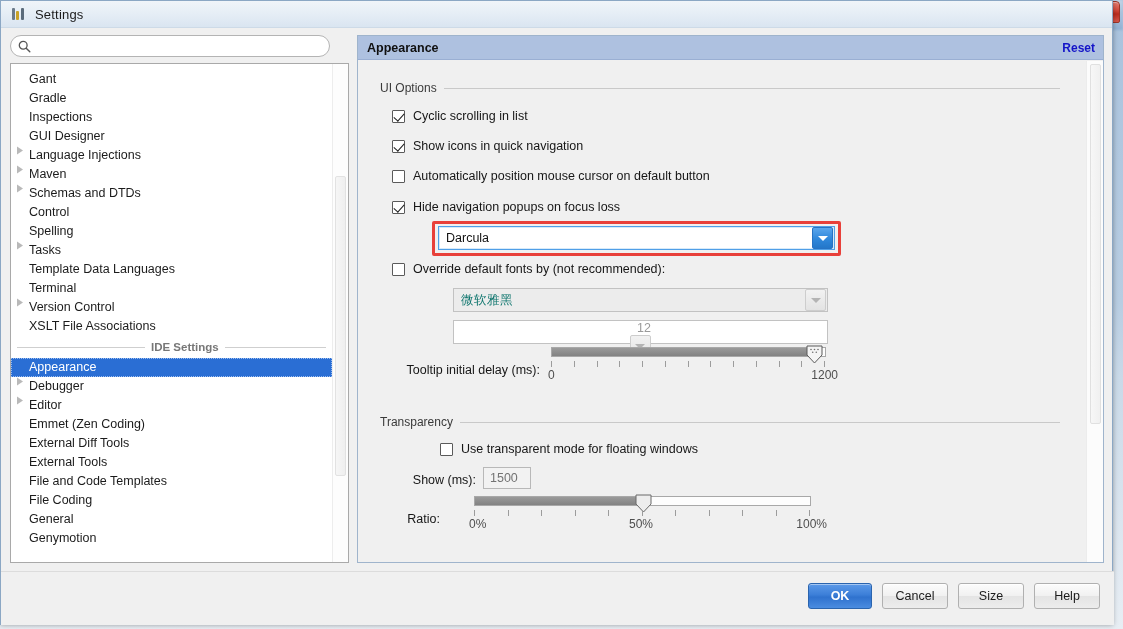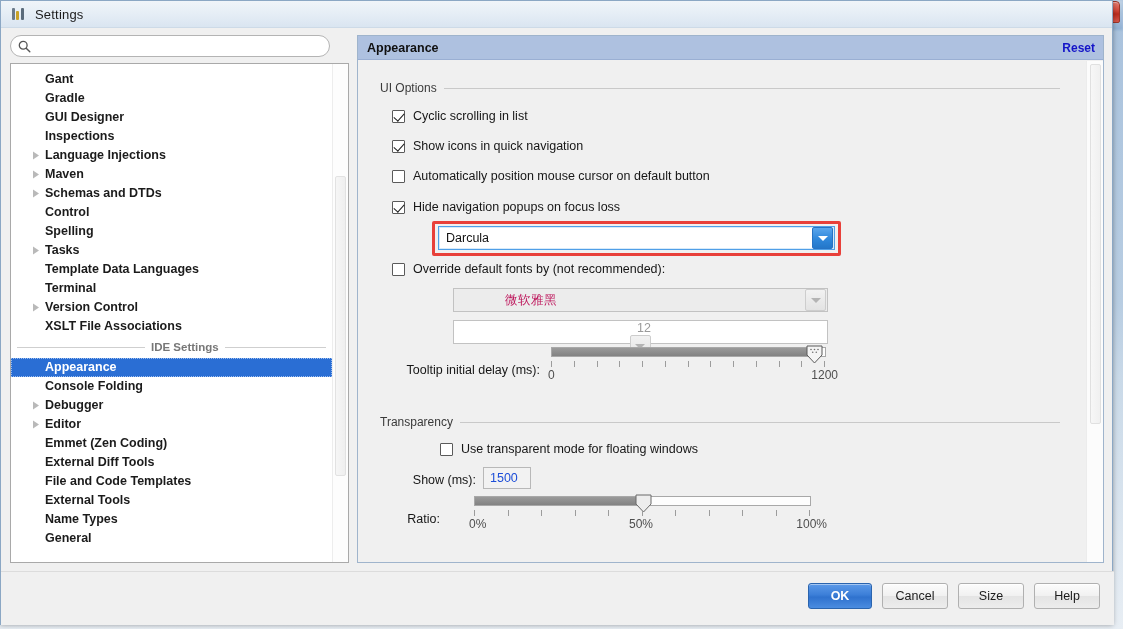--- a/index.html
+++ b/index.html
@@ -95,24 +95,23 @@
     position: absolute; left: 0; top: 28px; width: 339px; height: 500px;
     background: #fff; border: 1px solid #a9a9a9;
     overflow: hidden;
   }
   #tree-list {
     position: absolute; left: 0; top: 0; width: 321px; height: 498px;
     padding-top: 6px;
   }
   .tree-row {
     height: 19px; line-height: 19px;
-    display: flex; align-items: center;
-    padding-left: 16px; font-size: 12.5px; color: #1b1b1b;
+    display: flex; align-items: flex-start;
+    padding-left: 0; font-size: 12.5px; color: #1b1b1b;
     white-space: nowrap;
-    font-weight: bold;
   }
   .tree-row .arrow { width: 18px; flex: none; display: flex; justify-content: center; }
   .tree-row .arrow svg { display: block; }
   .tree-row.sel { background: #2a6ed4; color: #fff; outline: 1px dotted #9bbdf0; outline-offset: -1px; }
   .tree-sep {
     height: 22px; display: flex; align-items: center; gap: 6px;
     padding: 0 6px 0 6px; color: #777; font-weight: bold; font-size: 11.5px; justify-content: center;
   }
   .tree-sep .line { flex: 1; height: 1px; background: #cfcfcf; }
   .tree-sep .txt { white-space: nowrap; }
@@ -214,21 +213,21 @@
   }
 
   
   .dcombo {
     position: absolute; height: 24px;
     background: #ececec; border: 1px solid #c2c2c2;
     display: flex; align-items: center;
   }
   .dcombo.editable { background: #fff; }
   .dcombo .val { padding-left: 7px; font-size: 12.5px; color: #9a9a9a; flex: 1; }
-  .dcombo .val.cjk { color: #be185d; letter-spacing: .5px; filter: blur(.6px); margin-left: 44px; }
+  .dcombo .val.cjk { color: #0f766e; letter-spacing: .5px; filter: blur(.6px); }
   .dcombo .arrow {
     width: 21px; height: 22px; margin-right: 1px; flex: none;
     background: linear-gradient(180deg,#f2f2f2,#e3e3e3);
     border: 1px solid #cdcdcd; border-radius: 2px;
     display: flex; align-items: center; justify-content: center;
   }
   .dcombo .arrow .tri {
     width: 0; height: 0; border-left: 5px solid transparent; border-right: 5px solid transparent;
     border-top: 5px solid #b4b4b4;
   }
@@ -254,21 +253,21 @@
   .slider .ticklabel {
     position: absolute; top: 21px; font-size: 12px; color: #4e4e4e; white-space: nowrap;
   }
 
   
   .tbox {
     position: absolute; height: 22px; background: #f2f2f2;
     border: 1px solid #b8b8b8;
     display: flex; align-items: center;
   }
-  .tbox .v { padding-left: 6px; font-size: 12.5px; color: #1d4ed8; }
+  .tbox .v { padding-left: 6px; font-size: 12.5px; color: #737373; }
 
   
   #footer {
     position: absolute; left: 0; top: 570px; width: 1113px; height: 54px;
     background: #f0f0f0;
     border-top: 1px solid #dcdcdc;
   }
   #btn-row {
     position: absolute; right: 14px; top: 11px;
     display: flex; gap: 10px;
@@ -340,25 +339,25 @@
             <div class="tree-row">
               <span class="arrow"></span>
               <span>Gant</span>
             </div>
             <div class="tree-row">
               <span class="arrow"></span>
               <span>Gradle</span>
             </div>
             <div class="tree-row">
               <span class="arrow"></span>
+              <span>Inspections</span>
+            </div>
+            <div class="tree-row">
+              <span class="arrow"></span>
               <span>GUI Designer</span>
-            </div>
-            <div class="tree-row">
-              <span class="arrow"></span>
-              <span>Inspections</span>
             </div>
             <div class="tree-row">
               <span class="arrow">
                 <svg width="8" height="9" viewBox="0 0 8 9">
                   <path d="M1,0.5 L7,4.5 L1,8.5 Z" fill="#b9b9b9"></path>
                 </svg>
               </span>
               <span>Language Injections</span>
             </div>
             <div class="tree-row">
@@ -416,24 +415,20 @@
             <div class="tree-sep">
               <span class="line short"></span>
               <span class="txt">IDE Settings</span>
               <span class="line"></span>
             </div>
             <div class="tree-row sel">
               <span class="arrow"></span>
               <span>Appearance</span>
             </div>
             <div class="tree-row">
-              <span class="arrow"></span>
-              <span>Console Folding</span>
-            </div>
-            <div class="tree-row">
               <span class="arrow">
                 <svg width="8" height="9" viewBox="0 0 8 9">
                   <path d="M1,0.5 L7,4.5 L1,8.5 Z" fill="#b9b9b9"></path>
                 </svg>
               </span>
               <span>Debugger</span>
             </div>
             <div class="tree-row">
               <span class="arrow">
                 <svg width="8" height="9" viewBox="0 0 8 9">
@@ -445,33 +440,37 @@
             <div class="tree-row">
               <span class="arrow"></span>
               <span>Emmet (Zen Coding)</span>
             </div>
             <div class="tree-row">
               <span class="arrow"></span>
               <span>External Diff Tools</span>
             </div>
             <div class="tree-row">
               <span class="arrow"></span>
+              <span>External Tools</span>
+            </div>
+            <div class="tree-row">
+              <span class="arrow"></span>
               <span>File and Code Templates</span>
             </div>
             <div class="tree-row">
               <span class="arrow"></span>
-              <span>External Tools</span>
-            </div>
-            <div class="tree-row">
-              <span class="arrow"></span>
-              <span>Name Types</span>
+              <span>File Coding</span>
             </div>
             <div class="tree-row">
               <span class="arrow"></span>
               <span>General</span>
+            </div>
+            <div class="tree-row">
+              <span class="arrow"></span>
+              <span>Genymotion</span>
             </div>
           </div>
         <div id="tree-scroll">
           <div class="thumb"></div>
         </div>
       </div>
     </div>
 
     <div id="right-col">
       <div id="panel-header">

